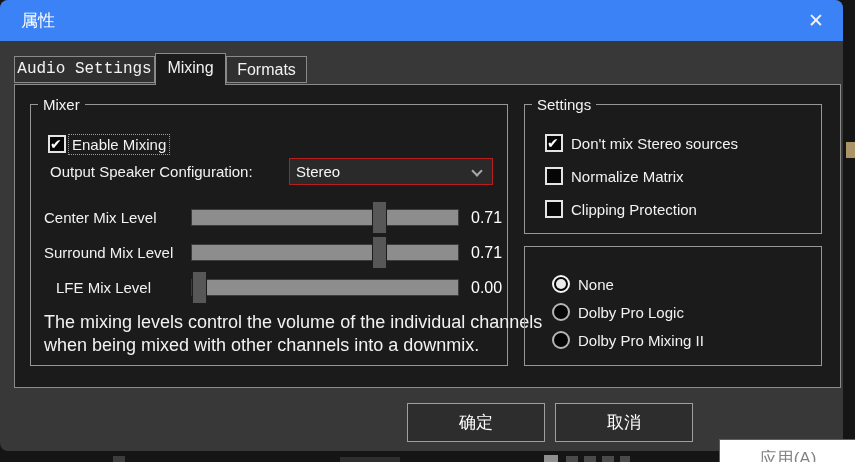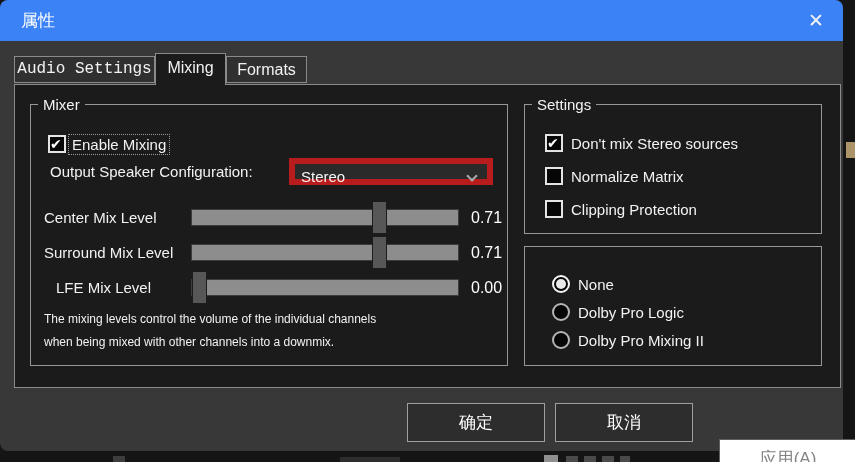--- a/index.html
+++ b/index.html
@@ -38,30 +38,30 @@
   .checkbox.on .check { display:block; }
   .focus-dotted { outline:1px dotted #9a9a9a; padding:1px 3px; }
 
   
   .radio { position:absolute; width:18px; height:18px; border-radius:50%; background:#060606; border:2px solid #b5b5b5; cursor:pointer; }
   .radio .dot { display:none; position:absolute; left:2px; top:2px; width:10px; height:10px; border-radius:50%; background:#e9e9e9; }
   .radio.on { border-color:#f6f6f6; }
   .radio.on .dot { display:block; }
 
   
-  .combo { position:absolute; left:258px; top:53px; width:204px; height:27px; background:#2a2a2a; border:6px solid #b91c1c; cursor:pointer; }
+  .combo { position:absolute; left:258px; top:53px; width:204px; height:27px; background:#2a2a2a; border:1px solid #b91c1c; cursor:pointer; }
   .combo-value { position:absolute; left:6px; top:4px; font-size:15px; color:#f5f5f5; }
   .combo-chevron { position:absolute; right:11px; top:8px; width:8px; height:8px; border-right:2px solid #a8a8a8; border-bottom:2px solid #a8a8a8; transform:rotate(45deg); }
 
   
   .track { position:absolute; left:160px; width:268px; height:17px; background:#8d8d8d; border:1px solid #3c3c3c; cursor:pointer; }
   .handle { position:absolute; top:-9px; width:15px; height:33px; background:#575757; border:1px solid #1c1c1c; cursor:grab; }
   .slider-value { position:absolute; left:440px; width:60px; font-size:16px; color:#ffffff; }
 
-  .desc { position:absolute; left:13px; font-size:12px; color:#f2f2f2; white-space:nowrap; }
+  .desc { position:absolute; left:13px; font-size:18px; color:#f2f2f2; white-space:nowrap; }
 
   
   .btn { position:absolute; top:403px; width:138px; height:39px; background:#2d2d2d; border:1px solid #9f9f9f; color:#ffffff; font-size:17px; text-align:center; line-height:37px; cursor:pointer; }
   .btn-ok { left:407px; }
   .btn-cancel { left:555px; }
   .btn-apply { left:719px; border-color:#606060; color:#828282; background:#ffffff; cursor:default;margin-top:36px; }
 </style>
 </head>
 <body>
 

